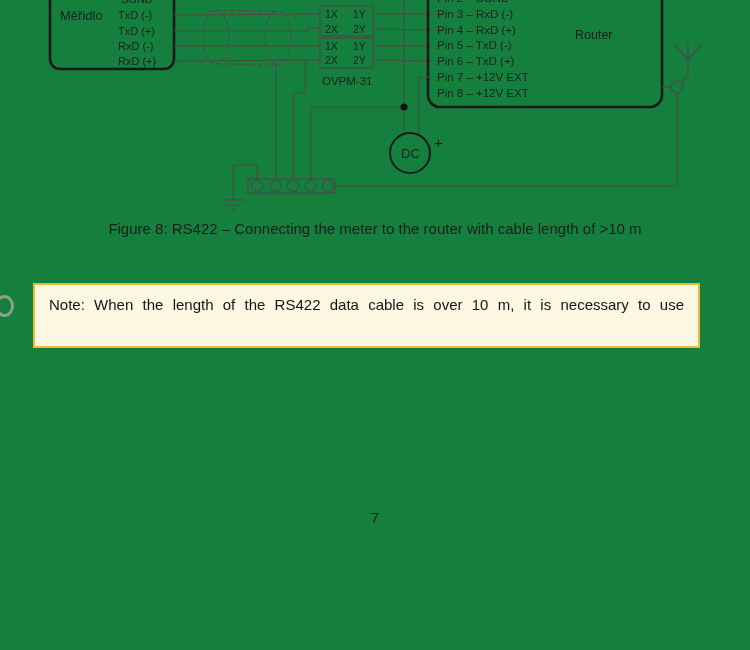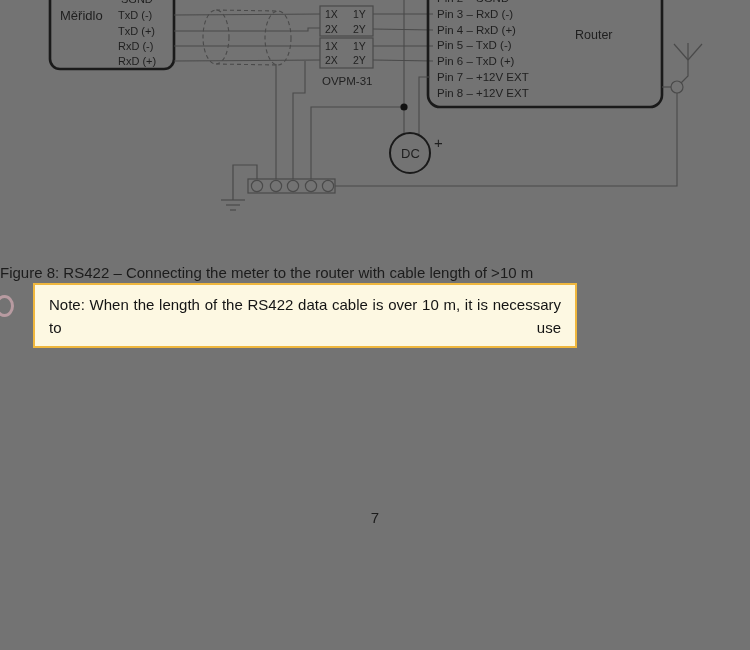--- a/index.html
+++ b/index.html
@@ -1,23 +1,23 @@
 <!DOCTYPE html>
 <html><head>
 <meta charset="utf-8">
 <style>
   html,body{margin:0;padding:0;}
   body{width:750px;height:650px;background:#ffffff;overflow:hidden;position:relative;
        font-family:"Liberation Sans",sans-serif;color:#1a1a1a;}
-  .page{position:absolute;inset:0;background:#737373;overflow:hidden;}
+  .page{position:absolute;inset:0;background:#15803d;overflow:hidden;}
   .diagram{position:absolute;left:0;top:0;width:750px;height:215px;}
   svg text{font-family:"Liberation Sans",sans-serif;fill:#1f1f1f;}
-  .caption{position:absolute;left:0;top:220px;width:750px;text-align:left;
-           font-size:15px;color:#1c1c1c;margin-top:44px;}
-  .notebox{position:absolute;left:33px;top:283px;width:544px;height:65px;
+  .caption{position:absolute;left:0;top:220px;width:750px;text-align:center;
+           font-size:15px;color:#1c1c1c;}
+  .notebox{position:absolute;left:33px;top:283px;width:667px;height:65px;
            box-sizing:border-box;border:2px solid #efb73e;background:#fdf8e2;
            padding:8px 14px 0 14px;font-size:15px;line-height:23px;color:#141414;}
   .note-line1{display:block;text-align:justify;text-align-last:justify;}
   .note-line2{display:block;text-align:left;}
   .pagenum{position:absolute;left:0;top:509px;width:750px;text-align:center;
            font-size:15px;color:#1c1c1c;}
   .edge-mark{position:absolute;left:-5px;top:295px;width:13px;height:16px;
              border:3px solid #f0bcc6;border-radius:50%;opacity:.55;}
 </style>
 </head>

